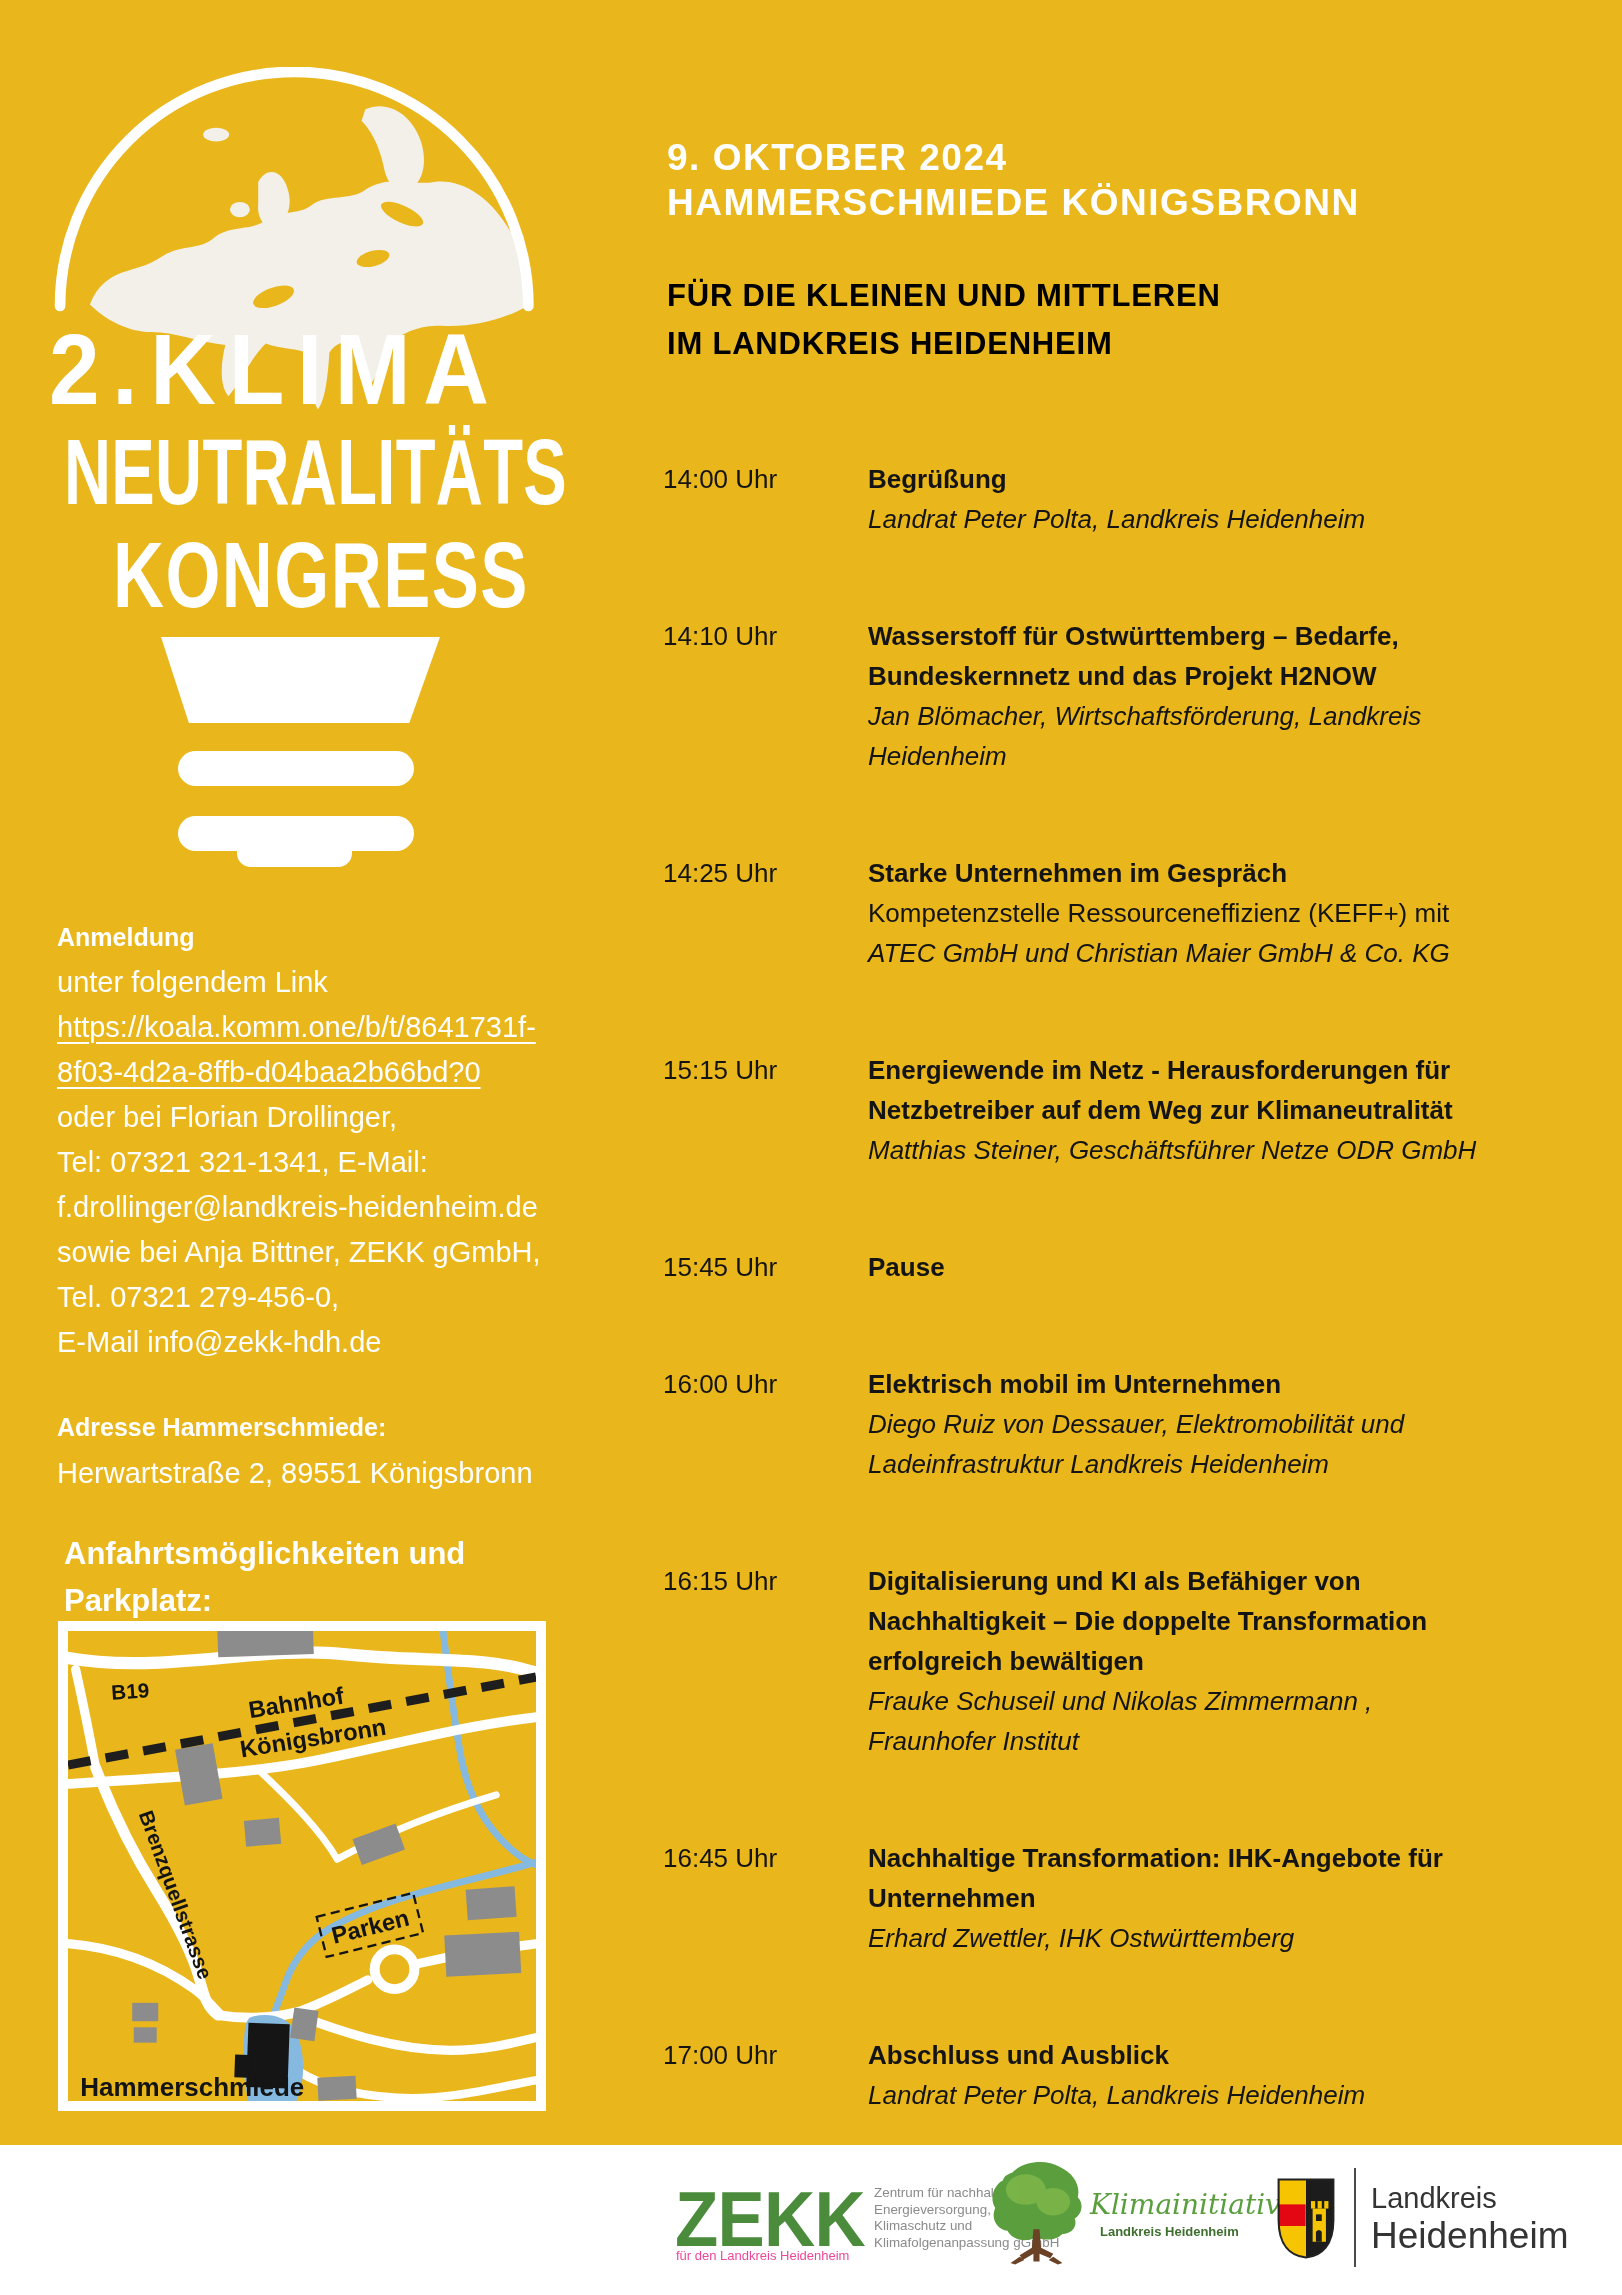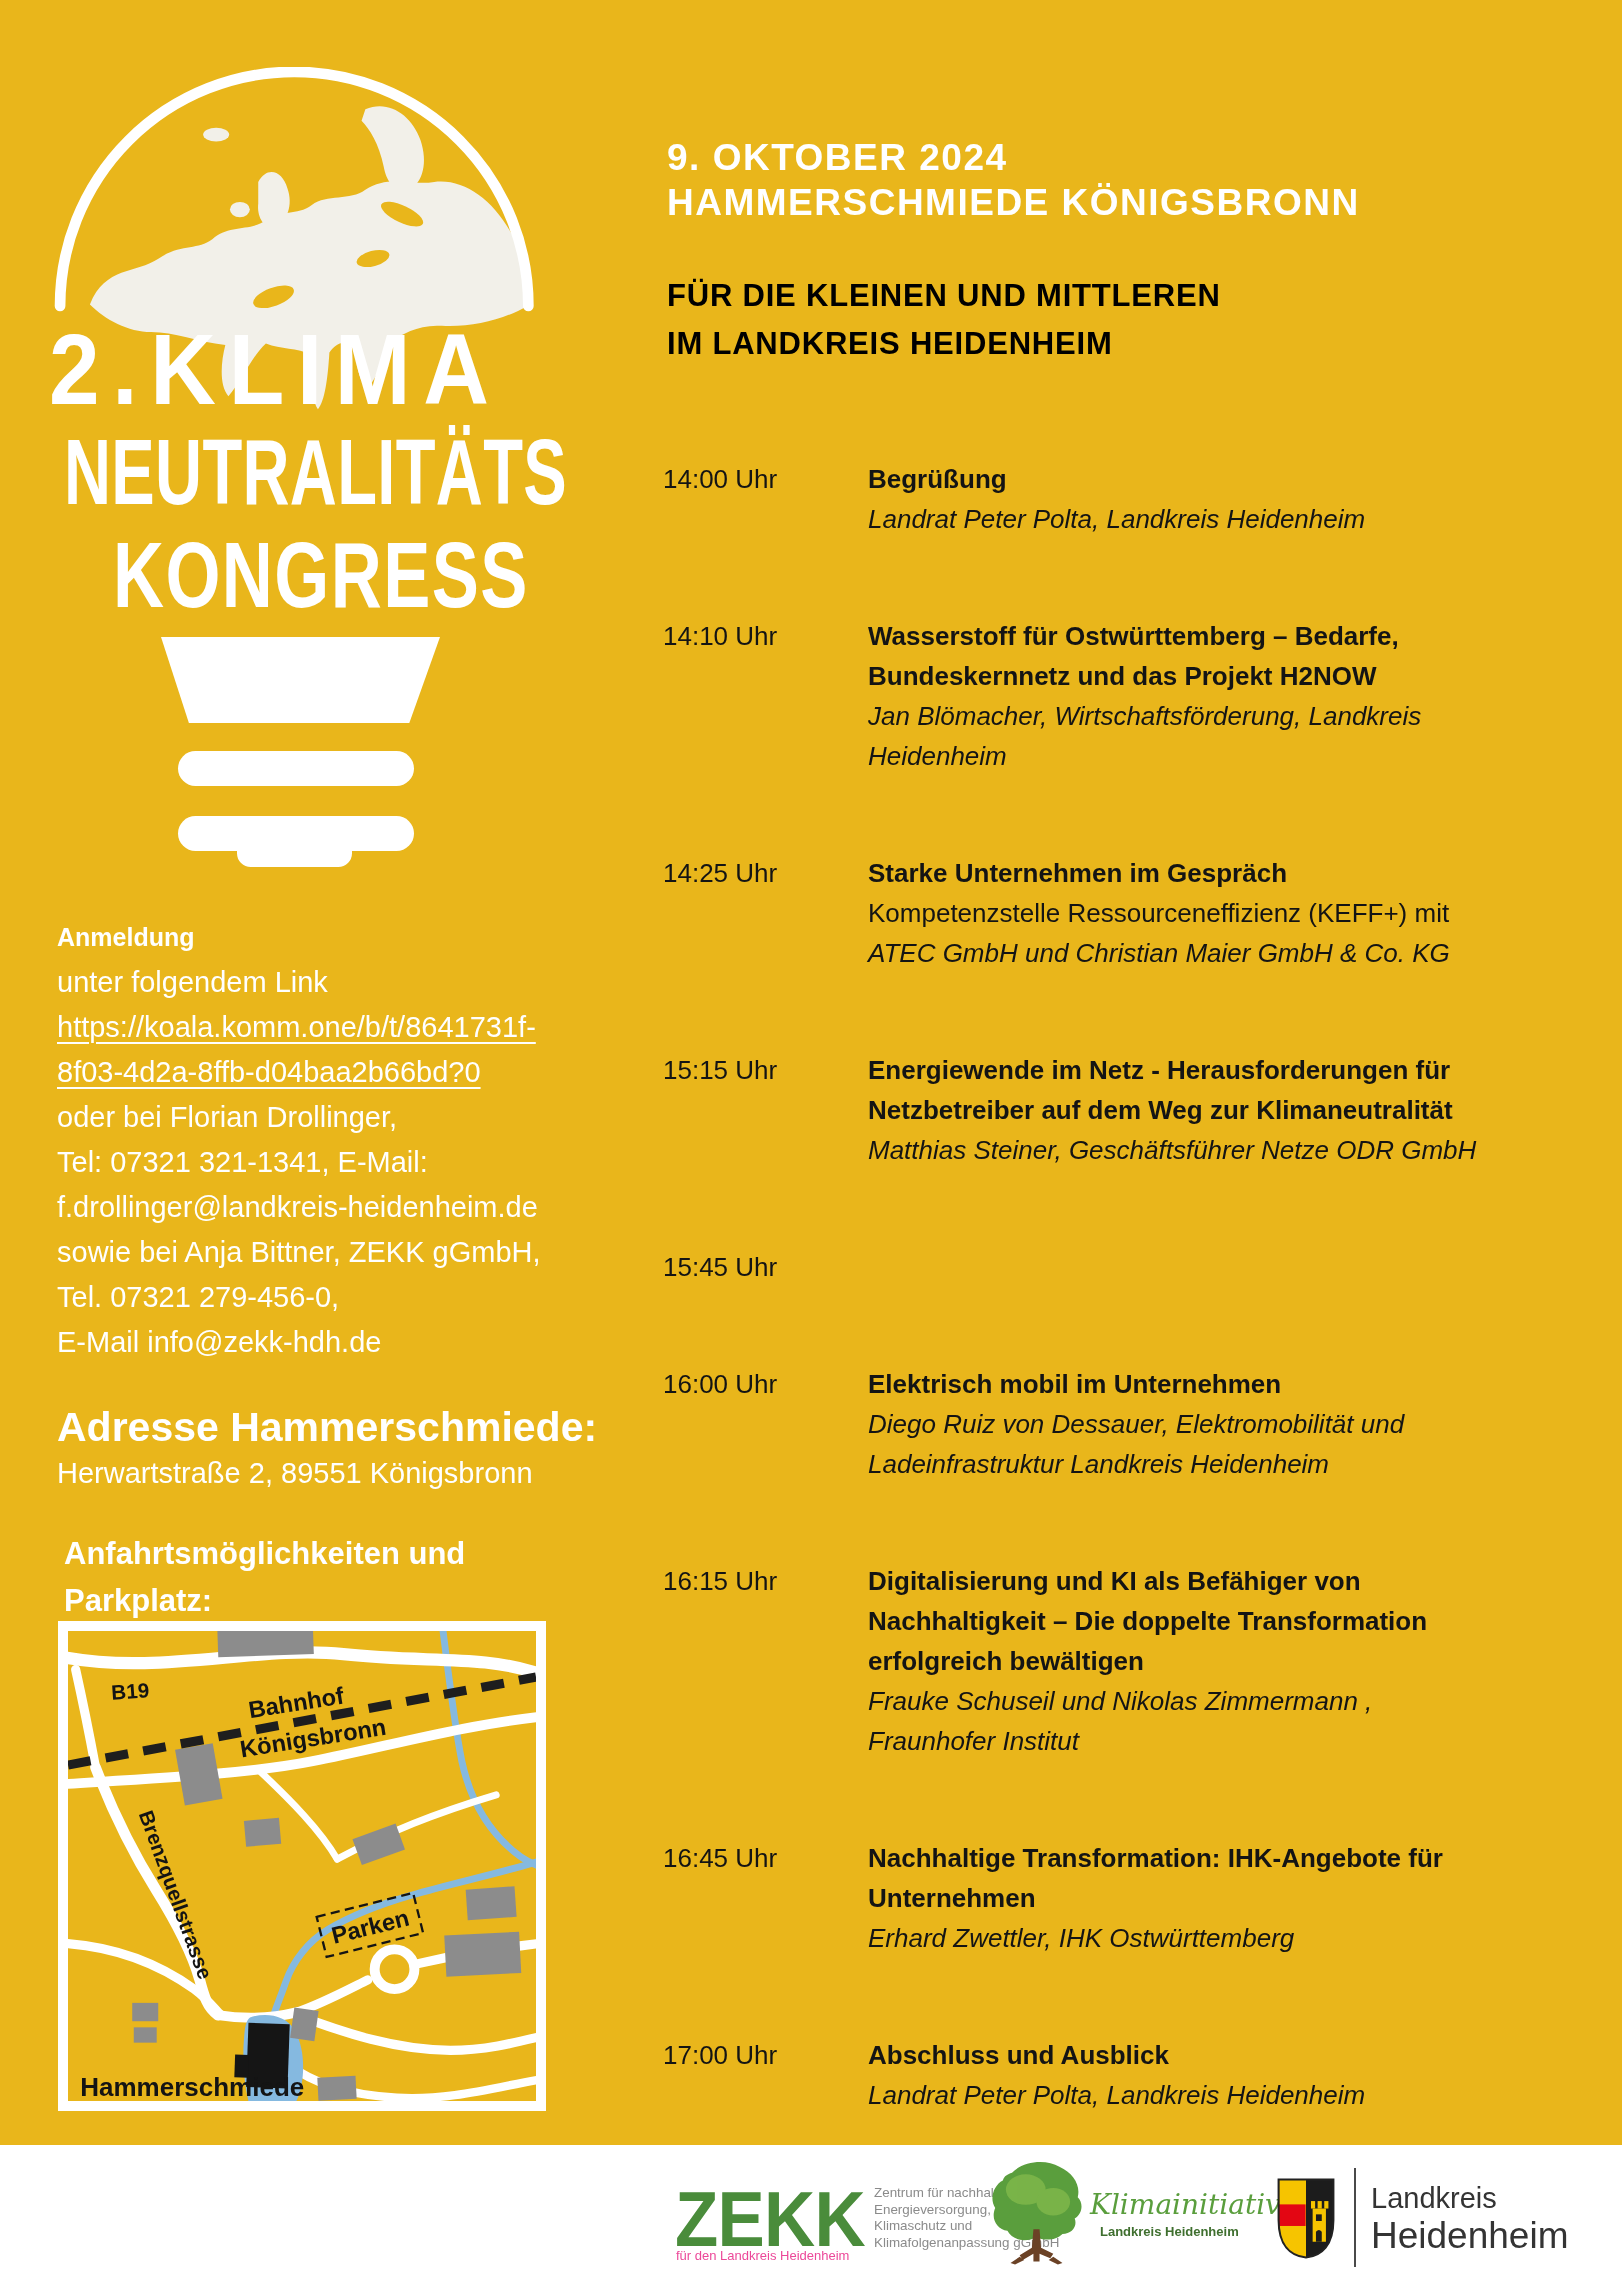--- a/index.html
+++ b/index.html
@@ -16,21 +16,21 @@
     clip-path:polygon(0% 0%,100% 0%,89% 100%,10% 100%);}
   .bulb-bar{position:absolute;left:178px;width:236px;height:35px;background:#fff;border-radius:17.6px;}
   .bar1{top:751px;}
   .bar2{top:816px;z-index:2;}
   .bulb-tab{position:absolute;left:237px;top:820px;width:115px;height:47px;background:#fff;border-radius:0 0 13.8px 13.8px;z-index:1;}
   
   .reg{position:absolute;left:57px;top:915px;width:566px;color:#ffffff;font-size:29px;line-height:45px;}
   .reg .hd{font-weight:bold;font-size:25px;}
   .reg .lnk{text-decoration:underline;text-underline-offset:5.4px;text-decoration-thickness:2.3px;}
   .addr{position:absolute;left:57px;top:1404px;width:566px;color:#ffffff;font-size:29px;line-height:46px;}
-  .addr .hd{font-weight:bold;font-size:41px;}
+  .addr .hd{font-weight:bold;font-size:25px;}
   .dirs{position:absolute;left:64px;top:1530px;width:566px;color:#ffffff;font-size:31px;line-height:47px;font-weight:bold;}
   
   .map-box{position:absolute;left:58px;top:1621px;width:468px;height:470px;background:#e9b61b;border:10.7px solid #ffffff;}
   .map-label{font-family:"Liberation Sans",sans-serif;font-weight:bold;fill:#141414;}
   
   .rhead{position:absolute;left:667px;top:135px;color:#ffffff;font-weight:bold;font-size:37px;line-height:45px;letter-spacing:1.5px;white-space:nowrap;}
   .raud{position:absolute;left:667px;top:272px;color:#000000;font-weight:bold;font-size:31px;line-height:48px;letter-spacing:0.8px;white-space:nowrap;}
   .sched{position:absolute;left:663px;top:459px;width:911px;color:#141414;font-size:26px;line-height:40px;}
   .session{display:flex;flex-direction:row;margin-bottom:77px;}
   .s-time{width:205px;flex-shrink:0;}
@@ -219,20 +219,23 @@
       <div class="s-time">15:15 Uhr</div>
       <div class="s-body">
         <div class="s-title">Energiewende im Netz - Herausforderungen für</div>
         <div class="s-title">Netzbetreiber auf dem Weg zur Klimaneutralität</div>
         <div class="s-speaker">Matthias Steiner, Geschäftsführer Netze ODR GmbH</div>
       </div>
     </div>
 
     <div class="session">
       <div class="s-time">15:45 Uhr</div>
+      <div class="s-body">
+        <div class="s-title">Pause</div>
+      </div>
     </div>
 
     <div class="session">
       <div class="s-time">16:00 Uhr</div>
       <div class="s-body">
         <div class="s-title">Elektrisch mobil im Unternehmen</div>
         <div class="s-speaker">Diego Ruiz von Dessauer, Elektromobilität und</div>
         <div class="s-speaker">Ladeinfrastruktur Landkreis Heidenheim</div>
       </div>
     </div>

